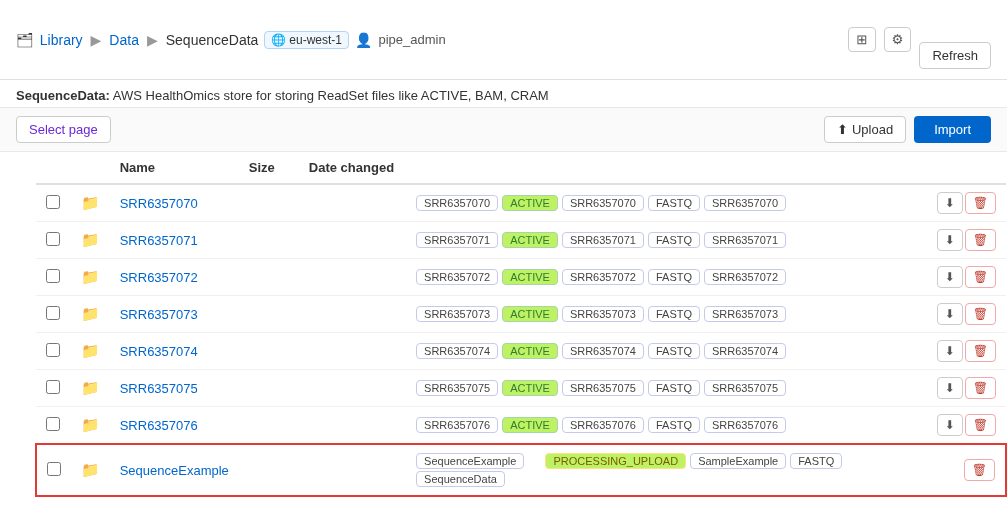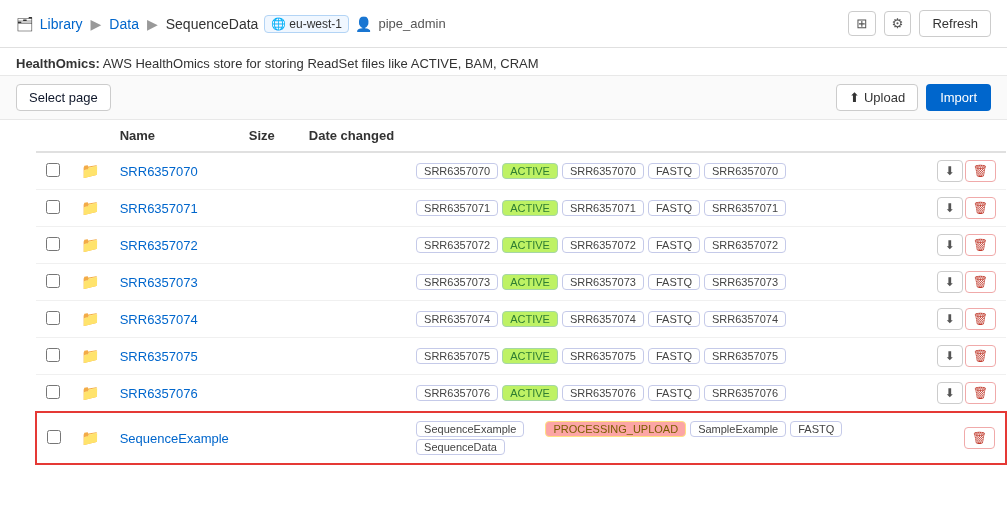--- a/index.html
+++ b/index.html
@@ -8,53 +8,53 @@
     .header { display: flex; align-items: center; padding: 10px 16px; border-bottom: 1px solid #e0e0e0; background: #fff; }
     .header-title { display: flex; align-items: center; gap: 6px; font-size: 14px; flex: 1; }
     .breadcrumb-sep { color: #999; margin: 0 2px; }
     .breadcrumb-link { color: #0066cc; cursor: pointer; }
     .region-badge { display: inline-flex; align-items: center; gap: 3px; background: #f0f7ff; border: 1px solid #b3d4f5; border-radius: 4px; padding: 1px 6px; font-size: 12px; color: #333; }
     .globe-icon { color: #4a90d9; font-size: 12px; }
     .user-info { color: #555; font-size: 13px; }
     .header-actions { display: flex; align-items: center; gap: 8px; }
     .btn-grid { background: none; border: 1px solid #ccc; border-radius: 4px; padding: 4px 7px; cursor: pointer; color: #555; }
     .btn-gear { background: none; border: 1px solid #ccc; border-radius: 4px; padding: 4px 7px; cursor: pointer; color: #555; }
-    .btn-refresh { background: #fff; border: 1px solid #ccc; border-radius: 4px; padding: 5px 12px; cursor: pointer; color: #333; font-size: 13px; }
+    .btn-refresh { background: #fff; border: 1px solid #ccc; border-radius: 4px; padding: 5px 12px; cursor: pointer; color: #333; font-size: 13px; margin-top: 32px; }
 
     .description { padding: 8px 16px 4px; font-size: 13px; color: #333; }
     .description strong { font-weight: 600; }
     .omics-url { padding: 2px 16px 10px; font-size: 12px; color: #0066cc; }
 
     .toolbar { display: flex; align-items: center; justify-content: space-between; padding: 8px 16px; border-top: 1px solid #e8e8e8; border-bottom: 1px solid #e8e8e8; background: #fafafa; }
     .toolbar-left { display: flex; gap: 8px; }
-    .btn-select-page { background: #fff; border: 1px solid #ccc; border-radius: 4px; padding: 5px 12px; cursor: pointer; color: #0f172a; font-size: 13px; }
+    .btn-select-page { background: #fff; border: 1px solid #ccc; border-radius: 4px; padding: 5px 12px; cursor: pointer; color: #6d28d9; font-size: 13px; }
     .toolbar-right { display: flex; gap: 8px; }
     .btn-upload { background: #fff; border: 1px solid #ccc; border-radius: 4px; padding: 5px 12px; cursor: pointer; color: #333; font-size: 13px; display: flex; align-items: center; gap: 4px; }
-    .btn-import { background: #0066cc; border: none; border-radius: 4px; padding: 5px 14px; cursor: pointer; color: #fff; font-size: 13px; }
+    .btn-import { background: #0066cc; border: none; border-radius: 4px; padding: 5px 20px; cursor: pointer; color: #fff; font-size: 13px; }
 
     .table-container { overflow-x: auto; padding-left: 35px; }
     table { width: 100%; border-collapse: collapse; }
     thead tr { border-bottom: 2px solid #e0e0e0; }
     thead th { padding: 8px 10px; text-align: left; font-weight: 600; color: #333; font-size: 13px; white-space: nowrap; }
     tbody tr { border-bottom: 1px solid #f0f0f0; }
     tbody tr.highlighted { border: 2px solid #e53935; background: #fff; }
     td { padding: 7px 10px; font-size: 13px; vertical-align: middle; }
     .col-check { width: 30px; }
     .col-icon { width: 24px; }
     .col-name { min-width: 120px; }
     .col-size { width: 60px; }
     .col-date { width: 100px; }
     .col-tags { }
     .col-actions { width: 70px; }
 
     .name-link { color: #0066cc; text-decoration: none; cursor: pointer; }
 
     .tag { display: inline-block; border: 1px solid #c5cae9; border-radius: 4px; padding: 1px 7px; font-size: 11px; color: #444; background: #fff; margin: 1px 2px; }
     .tag-active { border-color: #a5d6a7; color: #2e7d32; background: #bef264; }
-    .tag-processing { border-color: #ffe082; color: #7a5c00; background: #fca5a5; margin-left: 19px; }
+    .tag-processing { border-color: #ffe082; color: #7a5c00; background: #bef264; margin-left: 19px; }
 
     .action-btn { background: none; border: 1px solid #ccc; border-radius: 4px; padding: 3px 7px; cursor: pointer; color: #555; font-size: 12px; margin-left: 2px; }
     .action-btn-delete { background: none; border: 1px solid #f0aaaa; border-radius: 4px; padding: 3px 7px; cursor: pointer; color: #c0392b; font-size: 12px; margin-left: 2px; }
 
     .checkbox { width: 14px; height: 14px; cursor: pointer; }
   </style>
 </head>
 <body>
 
 <div>
@@ -74,21 +74,21 @@
       <span class="user-info">pipe_admin</span>
     </div>
     <div class="header-actions">
       <button class="btn-grid">⊞</button>
       <button class="btn-gear">⚙</button>
       <button class="btn-refresh">Refresh</button>
     </div>
   </div>
 
   <div class="description">
-    <strong>HealthOmics:</strong>
+    <strong>SequenceData:</strong>
     <span>AWS HealthOmics store for storing ReadSet files like ACTIVE, BAM, CRAM</span>
   </div>
 </div>
 
 <div class="toolbar">
   <div class="toolbar-left">
     <button class="btn-select-page">Select page</button>
   </div>
   <div class="toolbar-right">
     <button class="btn-upload">

